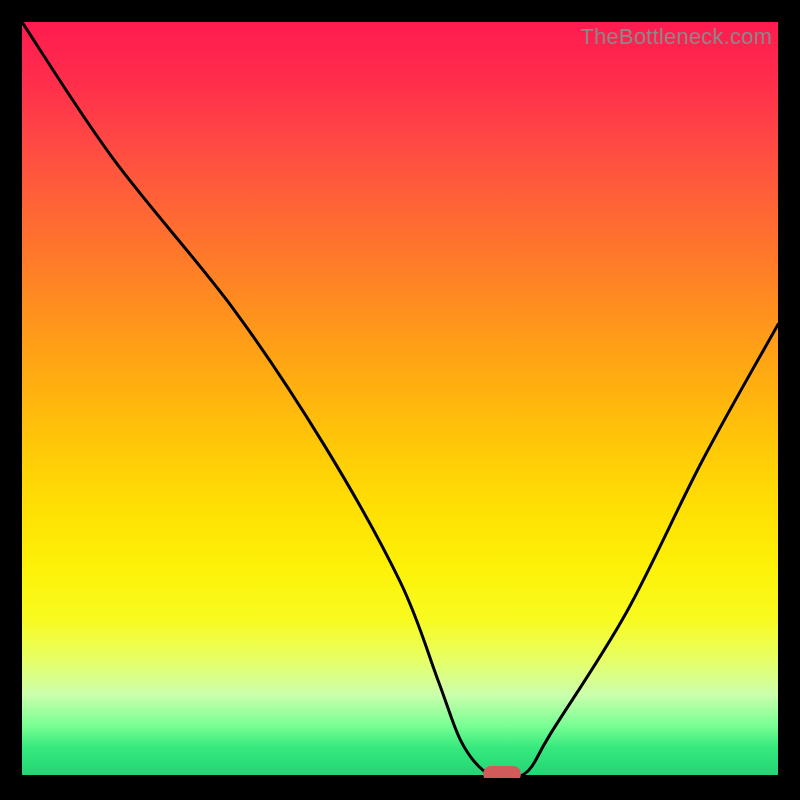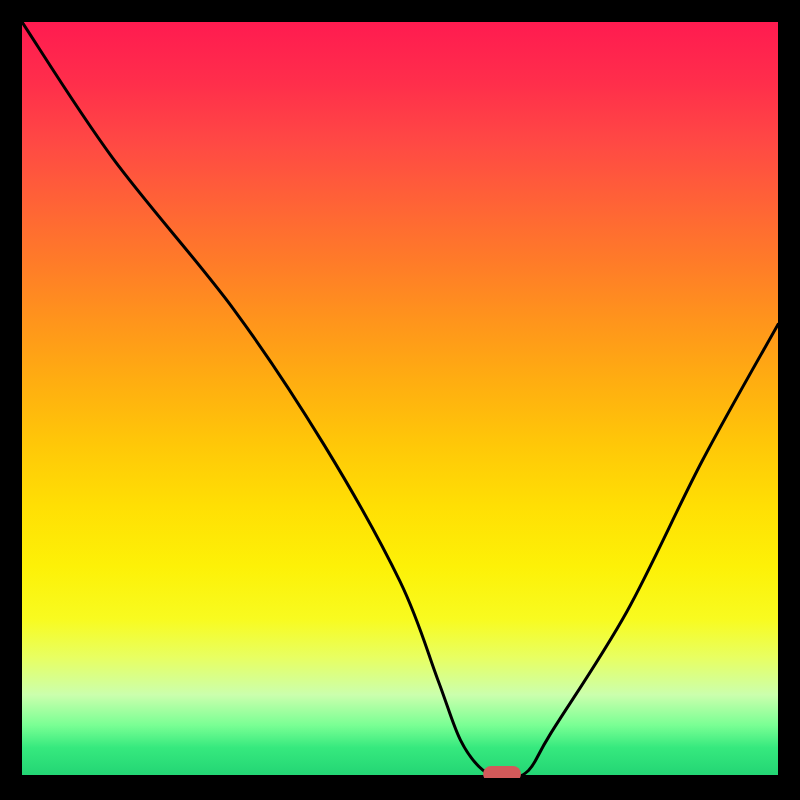--- a/index.html
+++ b/index.html
@@ -59,19 +59,20 @@
     top: 0;
     width: 756px;
     height: 756px;
   }
 </style>
 </head>
 <body>
 
 <div class="frame">
   <div class="plot-area">
+    <div class="watermark">TheBottleneck.com</div>
     <svg class="overlay" viewBox="0 0 756 756" preserveAspectRatio="none">
       <path id="curve-path" fill="none" stroke-width="3" stroke-linecap="round" stroke-linejoin="round" stroke="#000000" d="M 0 0 C 15.12 22.680000000000007, 55.44 88.20000000000005, 90.72 136.08000000000004 C 126 183.96000000000004, 176.4 239.40000000000003, 211.68 287.28000000000003 C 246.96 335.16, 274.68000000000006 378, 302.40000000000003 423.36 C 330.12 468.72, 359.1 520.3800000000001, 378 559.44 C 396.9 598.5, 405.72 631.26, 415.8 657.72 C 425.88 684.1800000000001, 430.91999999999996 703.08, 438.47999999999996 718.2 C 446.03999999999996 733.32, 453.59999999999997 742.1400000000001, 461.15999999999997 748.44 C 468.71999999999997 754.74, 476.28000000000003 756, 483.84000000000003 756 C 491.40000000000003 756, 498.96000000000004 756, 506.52000000000004 748.44 C 514.08 740.8800000000001, 512.8199999999999 737.1, 529.1999999999999 710.64 C 545.5799999999999 684.18, 579.6 635.0400000000001, 604.8000000000001 589.6800000000001 C 630.0000000000001 544.32, 655.2 486.36, 680.4 438.48 C 705.5999999999999 390.6, 743.4 325.08000000000004, 756 302.40000000000003"></path>
       <line id="baseline-line" stroke-width="3" stroke="#000000" x1="0" x2="756" y1="754.5" y2="754.5"></line>
       <rect id="marker-rect" rx="8" ry="8" height="16" fill="#d25a5a" x="461.15999999999997" width="37.80000000000007" y="744"></rect>
     </svg>
   </div>
 </div>
 
 </body></html>

